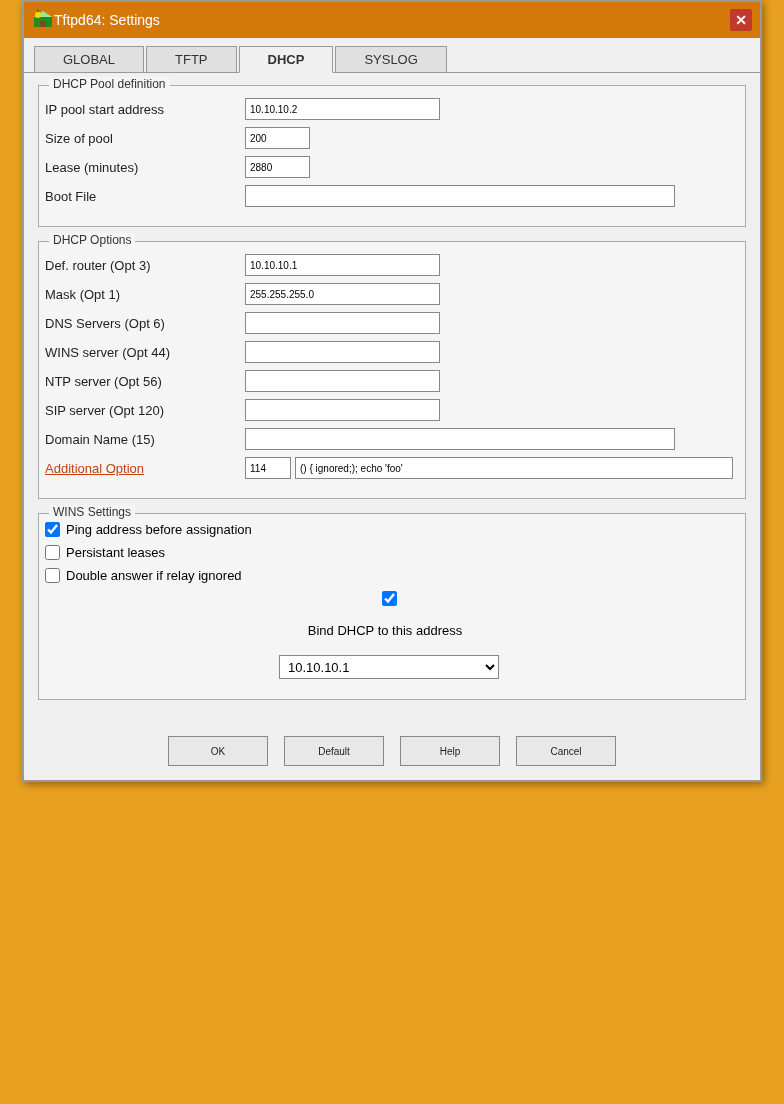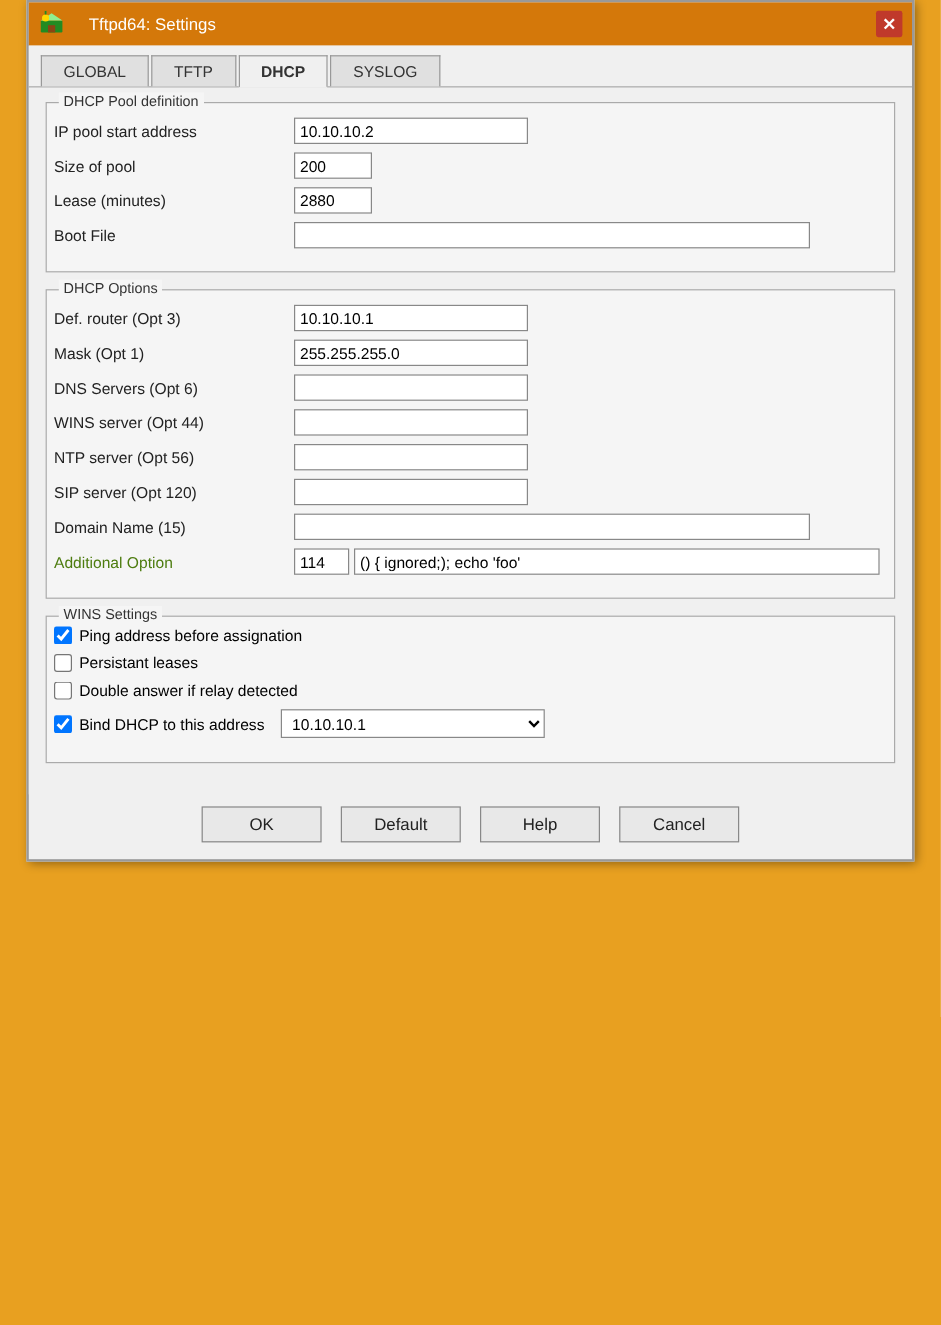--- a/index.html
+++ b/index.html
@@ -25,21 +25,21 @@
       color: white;
       display: flex;
       align-items: center;
       justify-content: space-between;
       padding: 6px 8px;
       height: 36px;
     }
     .title-bar-left {
       display: flex;
       align-items: center;
-      gap: 20px;
+      gap: 0;
     }
     .app-icon {
       width: 22px;
       height: 22px;
     }
     .title-text {
       font-size: 14px;
       font-weight: normal;
       color: white;
     }
@@ -58,21 +58,21 @@
       border-radius: 2px;
     }
     .tabs-bar {
       background: #f0f0f0;
       display: flex;
       padding: 8px 10px 0 10px;
       border-bottom: 1px solid #999;
       gap: 2px;
     }
     .tab {
-      padding: 5px 18px;
+      padding: 5px 28px;
       border: 1px solid #999;
       background: #e0e0e0;
       cursor: pointer;
       font-size: 13px;
       border-bottom: none;
       color: #333;
     }
     .tab.active {
       background: #f0f0f0;
       border-bottom: 1px solid #f0f0f0;
@@ -108,56 +108,58 @@
     }
     .form-label {
       width: 200px;
       color: #222;
       flex-shrink: 0;
     }
     .form-input {
       border: 1px solid #888;
       background: white;
       padding: 2px 4px;
-      font-size: 13px;
+      font-size: 10px;
       height: 22px;
     }
     .input-short { width: 195px; }
     .input-medium { width: 65px; }
     .input-full { width: 430px; }
     .input-opt { width: 195px; }
     .additional-row {
       display: flex;
       align-items: center;
       margin-bottom: 7px;
       margin-top: 4px;
     }
     .additional-label {
       width: 200px;
-      color: #4d7c0f;
+      color: #c2410c;
       flex-shrink: 0;
+      text-decoration: underline;
     }
     .input-num { width: 46px; margin-right: 4px; }
     .input-cmd { width: 456px; }
     .checkbox-row {
       display: flex;
       align-items: center;
       margin-bottom: 8px;
       gap: 6px;
     }
     .checkbox-row input[type=checkbox] {
       width: 15px;
       height: 15px;
       cursor: pointer;
     }
     .bind-row {
       display: flex;
       align-items: center;
       margin-bottom: 8px;
-      gap: 6px;
+      gap: 17px;
+      flex-direction: column;
     }
     .bind-row input[type=checkbox] {
       width: 15px;
       height: 15px;
       cursor: pointer;
     }
     .bind-label {
       margin-right: 8px;
     }
     .dropdown-wrapper {
@@ -177,21 +179,21 @@
       display: flex;
       justify-content: center;
       gap: 16px;
       padding: 10px 14px 14px 14px;
     }
     .btn {
       width: 100px;
       height: 30px;
       border: 1px solid #888;
       background: #e8e8e8;
-      font-size: 14px;
+      font-size: 10px;
       cursor: pointer;
       color: #222;
     }
   </style>
 </head>
 <body>
 
 <div class="window">
 
   <div class="title-bar">
@@ -282,21 +284,21 @@
       <div class="checkbox-row">
         <input type="checkbox" id="ping-cb" checked="" style="">
         <label for="ping-cb">Ping address before assignation</label>
       </div>
       <div class="checkbox-row">
         <input type="checkbox" id="persistant-cb" style="">
         <label for="persistant-cb">Persistant leases</label>
       </div>
       <div class="checkbox-row">
         <input type="checkbox" id="double-cb" style="">
-        <label for="double-cb">Double answer if relay detected</label>
+        <label for="double-cb">Double answer if relay ignored</label>
       </div>
       <div class="bind-row">
         <input type="checkbox" id="bind-cb" checked="" style="">
         <label for="bind-cb" class="bind-label">Bind DHCP to this address</label>
         <div class="dropdown-wrapper">
           <select class="bind-select">
             <option value="10.10.10.1">10.10.10.1</option>
             <option value="0.0.0.0">0.0.0.0</option>
           </select>
         </div>

